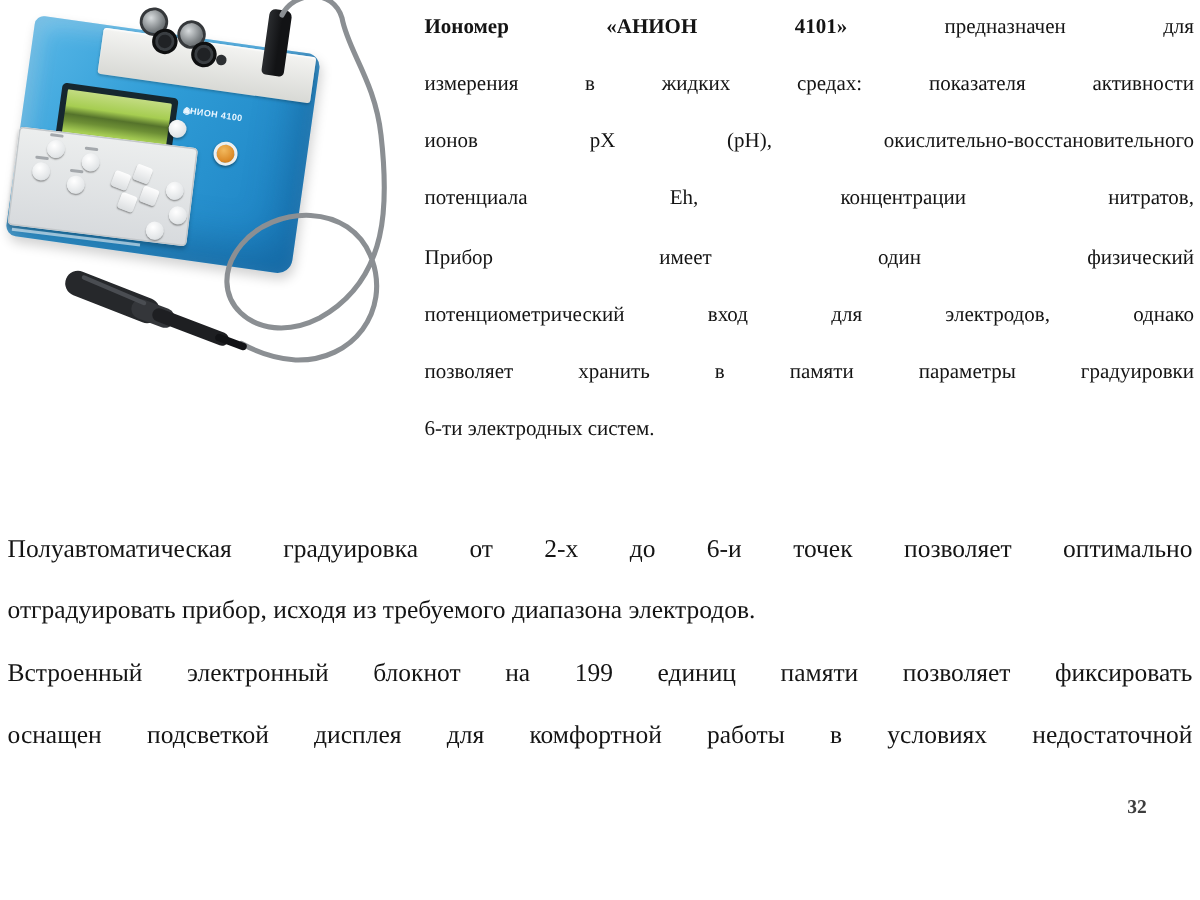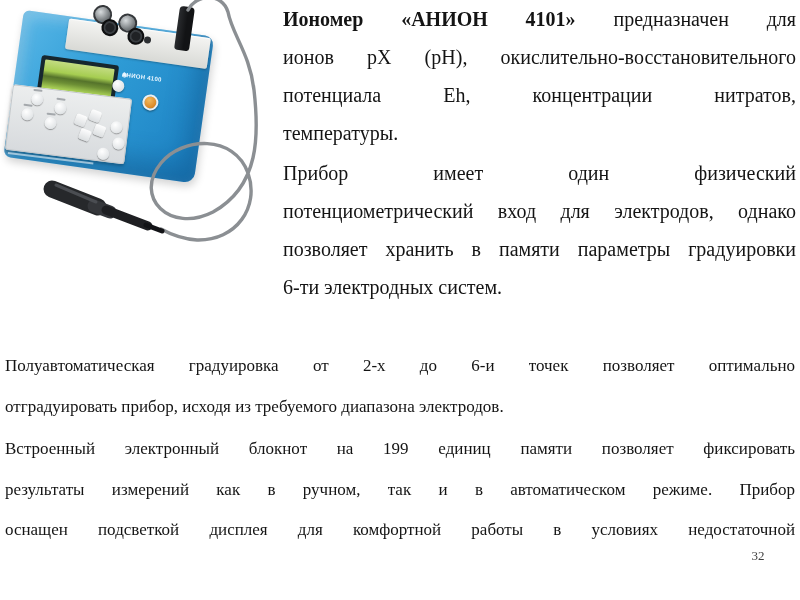--- a/index.html
+++ b/index.html
@@ -1,27 +1,27 @@
 <!DOCTYPE html>
 <html><head>
 <meta charset="utf-8">
 <style>
   html,body{margin:0;padding:0;background:#ffffff;}
   .slide{position:relative;width:800px;height:600px;background:#ffffff;overflow:hidden;
          font-family:"Liberation Serif",serif;color:#141414;}
 
   
-  .rc{position:absolute;left:283px;top:0;width:513px;font-size:20px;line-height:38px;}
+  .rc{position:absolute;left:283px;top:0;width:513px;font-size:14px;line-height:38px;}
   .bottom{position:absolute;left:5px;top:346px;width:790px;font-size:17px;line-height:40.5px;}
   .tl{white-space:normal;}
   .j{text-align:justify;text-align-last:justify;}
   .gap{margin-top:2px;}
   .b{font-weight:bold;}
-  .pagenum{position:absolute;left:740px;top:548px;width:36px;text-align:center;
-           font-size:13px;color:#3d3d3d;font-family:"Liberation Serif",serif;}
+  .pagenum{position:absolute;left:740px;top:530px;width:36px;text-align:center;
+           font-size:13px;color:#3d3d3d;font-family:"Liberation Serif",serif;font-weight:bold;}
 
   
   .photo{position:absolute;left:0;top:0;width:280px;height:290px;}
   .device{position:absolute;left:24px;top:10px;width:192px;height:148px;
           transform:rotate(8deg);transform-origin:0 0;
           border-radius:6px 9px 10px 7px;
           background:linear-gradient(118deg,#58b7e7 0%,#2f9cd6 42%,#1b80c2 100%);
           box-shadow:inset -12px -16px 26px rgba(10,62,112,.35),
                      inset 5px 6px 14px rgba(255,255,255,.28),
                      2px 4px 8px rgba(0,0,0,.18);}
@@ -115,31 +115,30 @@
         <path d="M94 206 L110 212" stroke="#34363a" stroke-width="13" stroke-linecap="round" fill="none"></path>
         <path d="M106 210 L148 226" stroke="#1e1f22" stroke-width="9" stroke-linecap="round" fill="none"></path>
         <path d="M146 225 L162 231" stroke="#121316" stroke-width="5" stroke-linecap="round" fill="none"></path>
         <path d="M56 185 L96 202" stroke="#4a4d52" stroke-width="3" stroke-linecap="round" fill="none"></path>
       </g>
     </svg>
   </div>
 
   <div class="rc">
     <div class="tl j"><span class="b">Иономер «АНИОН 4101»</span><span> предназначен для</span></div>
+    <div class="tl j">измерения в жидких средах: показателя активности</div>
     <div class="tl j">ионов pX (pH), окислительно-восстановительного</div>
     <div class="tl j">потенциала Eh, концентрации нитратов,</div>
-    <div class="tl">температуры.</div>
     <div class="tl j gap">Прибор имеет один физический</div>
     <div class="tl j">потенциометрический вход для электродов, однако</div>
     <div class="tl j">позволяет хранить в памяти параметры градуировки</div>
     <div class="tl">6-ти электродных систем.</div>
   </div>
 
   <div class="bottom">
     <div class="tl j">Полуавтоматическая градуировка от 2-х до 6-и точек позволяет оптимально</div>
     <div class="tl">отградуировать прибор, исходя из требуемого диапазона электродов.</div>
     <div class="tl j gap">Встроенный электронный блокнот на 199 единиц памяти позволяет фиксировать</div>
-    <div class="tl j">результаты измерений как в ручном, так и в автоматическом режиме. Прибор</div>
     <div class="tl j">оснащен подсветкой дисплея для комфортной работы в условиях недостаточной</div>
   </div>
 
   <div class="pagenum">32</div>
 </div>
 
 </body></html>

